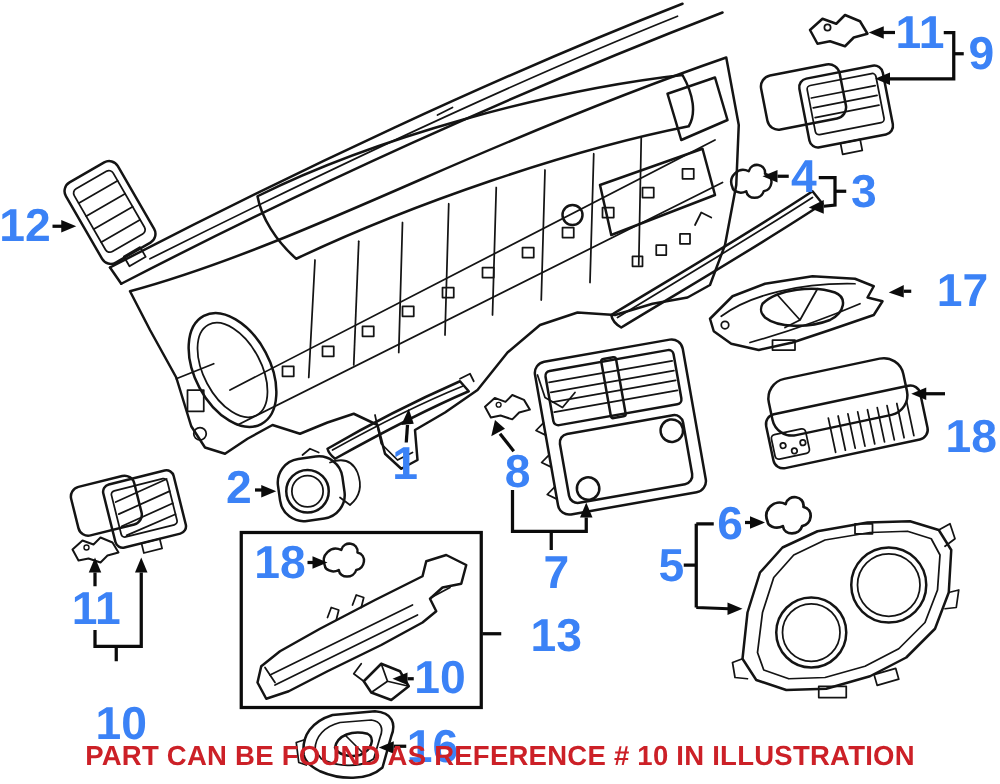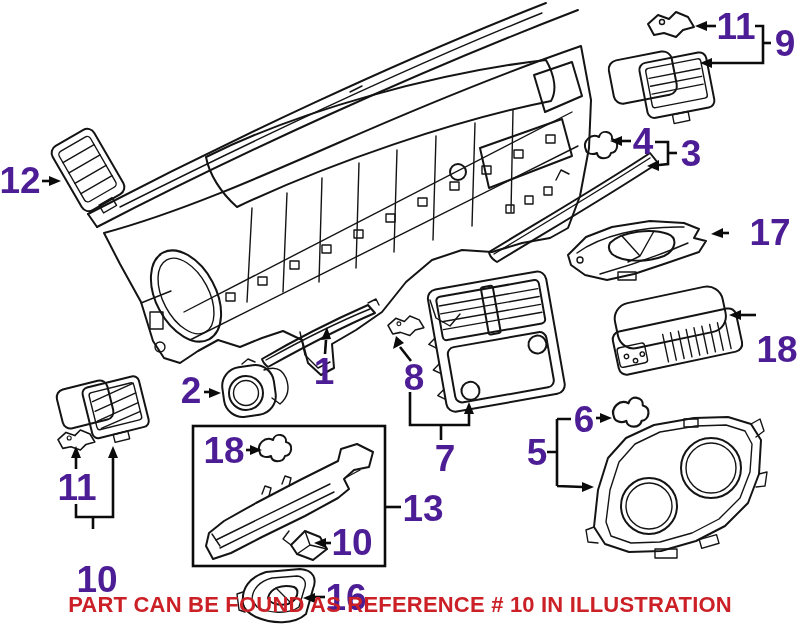--- a/index.html
+++ b/index.html
@@ -4,21 +4,21 @@
 <style>
   html,body{margin:0;padding:0;background:#fff;}
   .stage{
     position:relative;width:800px;height:627px;background:#ffffff;overflow:hidden;
     font-family:"Liberation Sans", sans-serif;
   }
   .stage svg{position:absolute;left:0;top:0;}
   .callout-layer{position:absolute;left:0;top:0;width:800px;height:627px;pointer-events:none;}
   .callout{
     position:absolute;transform:translate(-50%,-50%);
-    font-weight:700;font-size:37px;line-height:1;color:#4c1d95;
+    font-weight:700;font-size:37px;line-height:1;color:#3b82f6;
     font-family:"Liberation Sans", sans-serif;white-space:nowrap;
   }
   .notice{
     position:absolute;left:400px;top:592px;transform:translateX(-50%);
     font-weight:700;font-size:22px;letter-spacing:0.2px;white-space:nowrap;
     color:#cc2027;font-family:"Liberation Sans", sans-serif;
   }
   
   .art{stroke:#141414;fill:none;stroke-width:2;stroke-linejoin:round;stroke-linecap:round;}
   .thin{stroke-width:1.4;}
@@ -292,21 +292,21 @@
       <div class="callout" style="left: 691px; top: 153px;">3</div>
       <div class="callout" style="left: 770px; top: 232px;">17</div>
       <div class="callout" style="left: 777px; top: 314px; margin-top: 35px;">18</div>
       <div class="callout" style="left: 324px; top: 371px;">1</div>
       <div class="callout" style="left: 191px; top: 390px;">2</div>
       <div class="callout" style="left: 414px; top: 377px;">8</div>
       <div class="callout" style="left: 445px; top: 458px;">7</div>
       <div class="callout" style="left: 77px; top: 487px;">11</div>
       <div class="callout" style="left: 97px; top: 547px; margin-top: 32px;">10</div>
       <div class="callout" style="left: 224px; top: 450px;">18</div>
-      <div class="callout" style="left: 423px; top: 508px;">13</div>
+      <div class="callout" style="left: 445px; top: 508px;">13</div>
       <div class="callout" style="left: 352px; top: 542px;">10</div>
       <div class="callout" style="left: 346px; top: 597px; text-align: right;">16</div>
       <div class="callout" style="left: 584px; top: 419px;">6</div>
       <div class="callout" style="left: 537px; top: 452px;">5</div>
     </div>
 
 <div class="notice">PART CAN BE FOUND AS REFERENCE # 10 IN ILLUSTRATION</div>
 
 </div>
 

